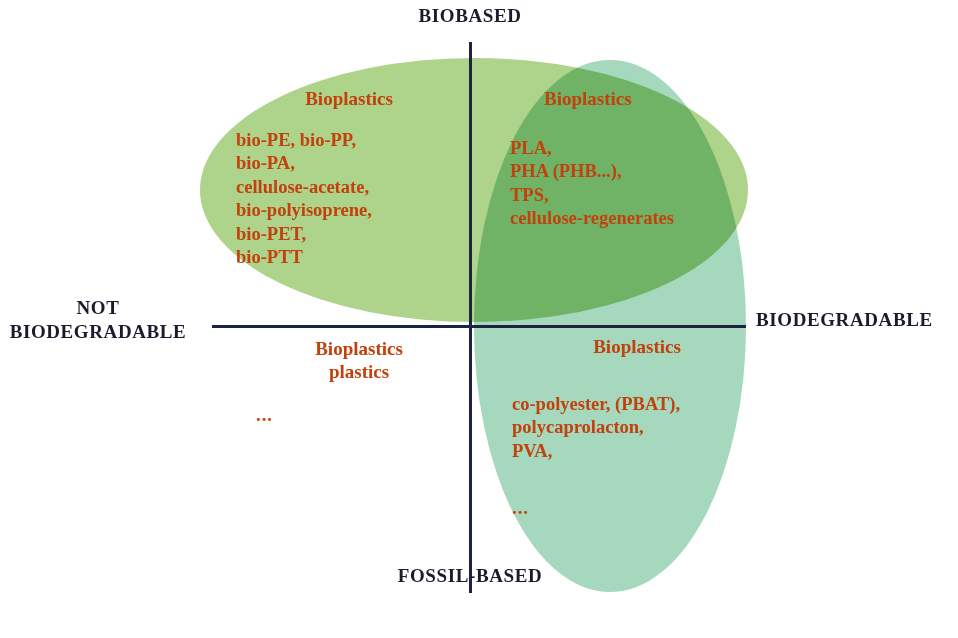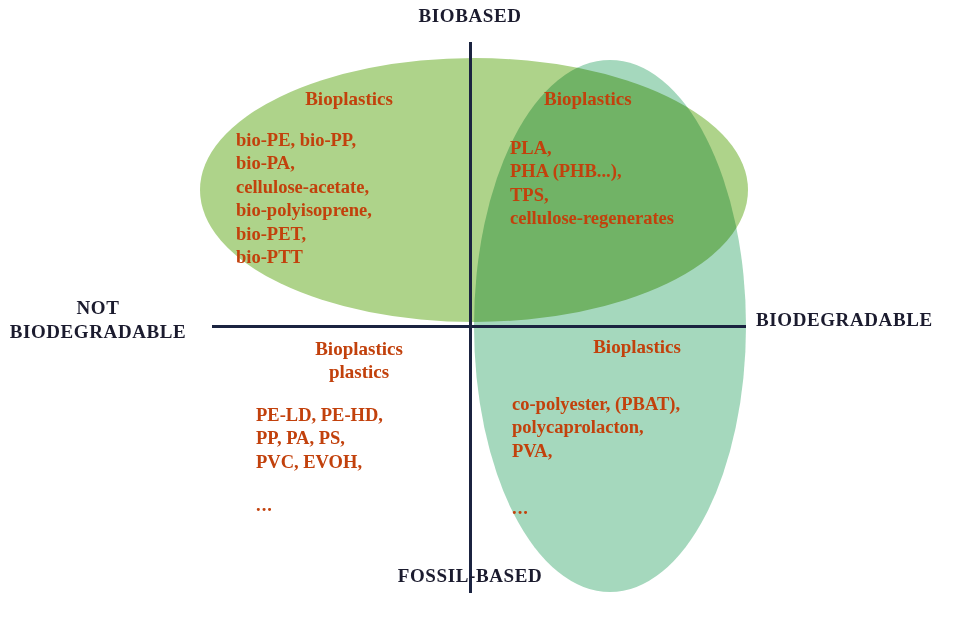--- a/index.html
+++ b/index.html
@@ -112,23 +112,20 @@
     <div class="q-title">Bioplastics</div>
     <div class="q-list">PLA,
 PHA (PHB...),
 TPS,
 cellulose-regenerates</div>
   </div>
 
   <div class="quadrant" id="quad-bottom-left">
     <div class="q-title">Bioplastics
 plastics</div>
-    <div class="q-list">PE-LD, PE-HD,
-PP, PA, PS,
-PVC, EVOH,</div>
     <div class="q-list ellipsis-line">...</div>
   </div>
 
   <div class="quadrant" id="quad-bottom-right">
     <div class="q-title">Bioplastics</div>
     <div class="q-list">co-polyester, (PBAT),
 polycaprolacton,
 PVA,</div>
     <div class="q-list ellipsis-line">...</div>
   </div>

